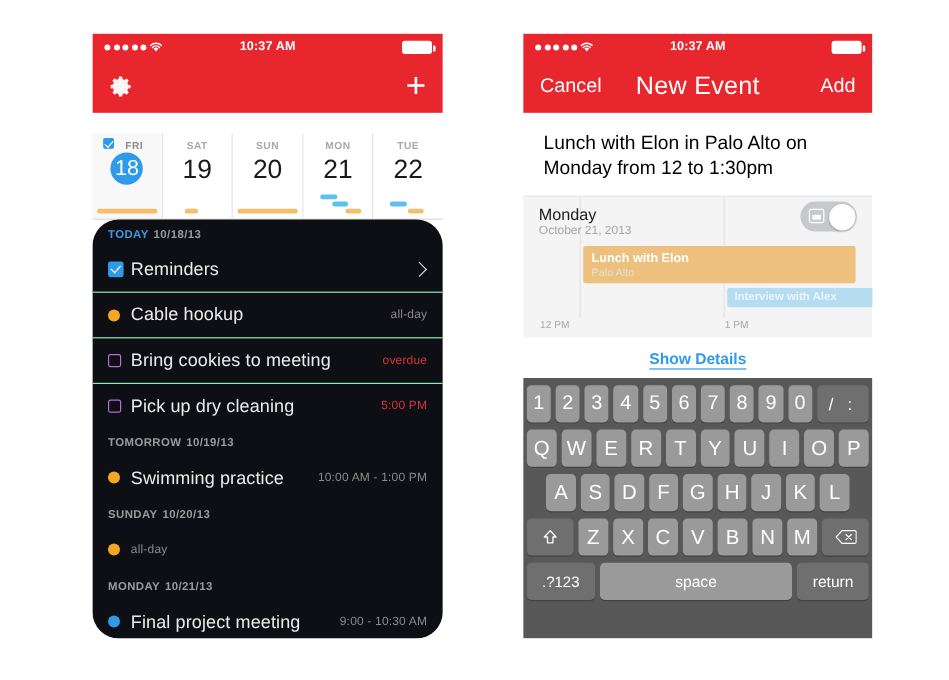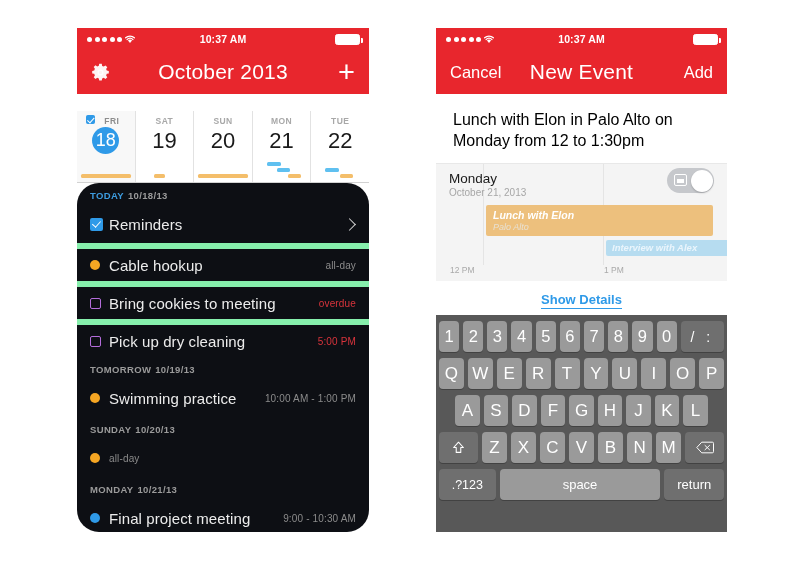--- a/index.html
+++ b/index.html
@@ -100,21 +100,21 @@
     padding:7px 13px 4px; font-size:9.5px; font-weight:bold;
     letter-spacing:.35px;
   }
   .sec-head .sh-a{ color:#3d9ce0; }
   .sec-head .sh-b{ color:#9b9b9b; margin-left:4px; }
   .sec-head.gray .sh-a{ color:#9b9b9b; }
 
   .ev-row{
     position:relative; display:flex; align-items:center;
     padding:0 13px; height:38px;
-    border-top:6px solid #86efac;
+    border-top:1px solid #86efac;
   }
   .ev-row.first{ border-top:none; }
   .ev-ico{ width:19px; flex:0 0 19px; display:flex; align-items:center; }
   .dot{ width:10px; height:10px; border-radius:50%; }
   .dot.orange{ background:#f5a623; }
   .dot.blue{ background:#2f9ae8; }
   .sqr{ width:11px; height:11px; border:1.4px solid #b46ddb; border-radius:2px; }
   .chkbox{
     width:13px; height:13px; border-radius:2px; background:#2f9ae8;
     position:relative;
@@ -162,21 +162,21 @@
     border:1.5px solid #fff; border-radius:2px;
   }
   .toggle .calico:after{
     content:""; position:absolute; left:1.5px; top:3.5px;
     width:7px; height:4px; background:#fff;
   }
   .grid-line{
     position:absolute; top:0; bottom:16px; width:1px; background:#e4e4e4;
   }
   .pv-block{
-    position:absolute; border-radius:2px; padding:4px 7px; overflow:hidden;font-style:italic;
+    position:absolute; border-radius:2px; padding:4px 7px; overflow:hidden;
   }
   .pv-block.lunch{
     left:50px; top:41px; right:14px; height:31px;
     background:#edc07d;
   }
   .pv-block.lunch .b-t{ color:#fff; font-size:10.5px; font-weight:bold; }
   .pv-block.lunch .b-s{ color:#e8e0d2; font-size:9px; margin-top:1px; }
   .pv-block.interview{
     left:170px; right:-24px; top:76px; height:16px;
     background:#b6dcf0; padding:2px 6px;
@@ -244,21 +244,20 @@
       <div class="sb-batt"></div>
     </div>
 
     <div class="navbar">
       <div class="nav-left">
         <svg class="gear" viewBox="0 0 24 24">
           <path fill="#fff" d="M12 8.2a3.8 3.8 0 1 0 0 7.6 3.8 3.8 0 0 0 0-7.6zm0 5.9a2.1 2.1 0 1 1 0-4.2 2.1 2.1 0 0 1 0 4.2z"></path>
           <path fill="#fff" d="M13.6 1h-3.2l-.5 2.6-2 .8-2.2-1.5-2.3 2.3 1.5 2.2-.8 2L1.5 10v3.2l2.6.5.8 2-1.5 2.2 2.3 2.3 2.2-1.5 2 .8.5 2.5h3.2l.5-2.5 2-.8 2.2 1.5 2.3-2.3-1.5-2.2.8-2 2.6-.5V10l-2.6-.5-.8-2 1.5-2.2-2.3-2.3-2.2 1.5-2-.8z" opacity="0.95"></path>
         </svg>
       </div>
-      <div class="nav-title">October 2013</div>
       <div class="nav-right">
         <span class="plus">+</span>
       </div>
     </div>
 
     <div class="daystrip">
 
       <div class="day today">
         <div class="day-chk"></div>
         <div class="day-dow">FRI</div>

